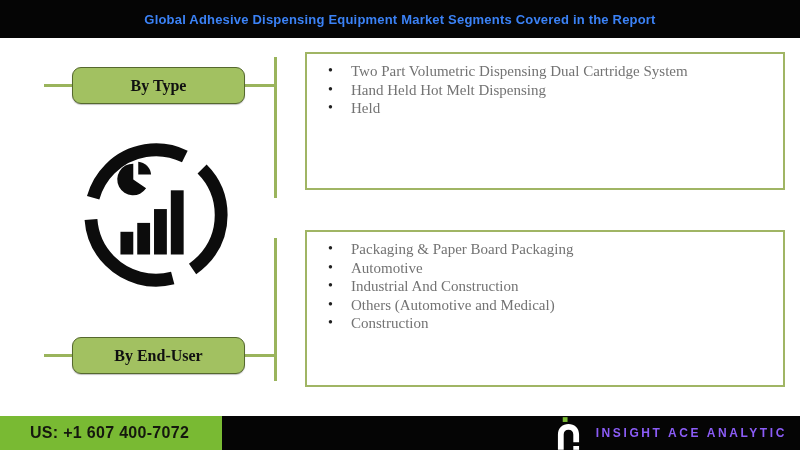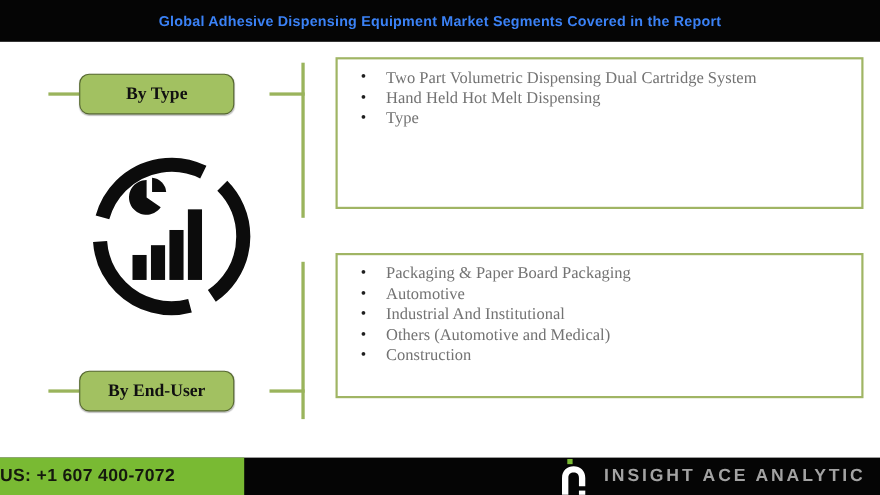--- a/index.html
+++ b/index.html
@@ -21,40 +21,40 @@
     color: #3b82f6; font-weight: 700; font-size: 13px;
     font-family: "Liberation Sans", sans-serif; letter-spacing: 0.2px;
   }
 
   
   .hline { position: absolute; height: 3px; background: #9ab45c; }
   .vline { position: absolute; width: 3px; background: #9ab45c; }
 
   
   .seg-btn {
-    position: absolute; left: 72px; width: 141px; height: 37px;
+    position: absolute; left: 72px; width: 173px; height: 37px;
     background: #a2c161; border: 1.5px solid #55682e; border-radius: 9px;
     display: flex; align-items: center; justify-content: center;
     box-shadow: 0 1px 1px rgba(0,0,0,0.25);
   }
   .seg-btn span {
     font-family: "Liberation Serif", serif; font-weight: 700;
     font-size: 16px; color: #101010;
   }
   .btn-type { top: 67px; }
   .btn-enduser { top: 337px; }
 
   
   .seg-box {
     position: absolute; left: 305px; width: 480px;
     background: #ffffff; border: 2px solid #a0b564;
     padding: 8px 10px 8px 12px;
   }
   .box-type { top: 52px; height: 138px; }
-  .box-enduser { top: 230px; height: 132px; }
+  .box-enduser { top: 230px; height: 157px; }
   .seg-box ul { list-style: none; }
   .seg-box li {
     position: relative; padding-left: 32px;
     font-family: "Liberation Serif", serif; font-size: 15px;
     color: #737373; line-height: 18.5px;
   }
   .seg-box li::before {
     content: "\2022"; position: absolute; left: 9px; top: 0;
     font-size: 14px; color: #1f1f1f;
   }
@@ -62,32 +62,32 @@
   
   .market-icon { position: absolute; left: 77px; top: 136px; }
 
   
   .footer {
     position: absolute; left: 0; top: 416px; width: 800px; height: 34px;
     background: #050505;
   }
   .phone-badge {
     position: absolute; left: 0; top: 0; width: 222px; height: 34px;
-    background: #79ba33; display: flex; align-items: center; 
+    background: #79ba33; display: flex; align-items: center; padding-left: 30px;
   }
   .phone-badge span {
     font-family: "Liberation Sans", sans-serif; font-weight: 700;
     font-size: 16px; color: #15180e; letter-spacing: 0.3px;
   }
   .brand {
     position: absolute; right: 13px; top: 0; height: 34px;
     display: flex; align-items: center; gap: 15px;
   }
   .brand-name {
-    color: #a3a3a3; font-weight: 700; font-size: 16px;
+    color: #8b5cf6; font-weight: 700; font-size: 12px;
     letter-spacing: 2.6px; font-family: "Liberation Sans", sans-serif;
   }
 </style>
 </head>
 <body>
 
 <div class="stage">
 
   <div class="header">
     <div class="title">Global Adhesive Dispensing Equipment Market Segments Covered in the Report</div>
@@ -118,29 +118,29 @@
     <rect x="44" y="97" width="13" height="23" fill="#0c0c0c"></rect>
     <rect x="61" y="88" width="13" height="32" fill="#0c0c0c"></rect>
     <rect x="78" y="74" width="13" height="46" fill="#0c0c0c"></rect>
     <rect x="95" y="55" width="13" height="65" fill="#0c0c0c"></rect>
   </svg>
 
   <div class="seg-box box-type">
     <ul>
       <li>Two Part Volumetric Dispensing Dual Cartridge System</li>
       <li>Hand Held Hot Melt Dispensing</li>
-      <li>Type</li>
+      <li>Held</li>
     </ul>
   </div>
 
   <div class="seg-box box-enduser">
     <ul>
       <li>Packaging &amp; Paper Board Packaging</li>
       <li>Automotive</li>
-      <li>Industrial And Institutional</li>
+      <li>Industrial And Construction</li>
       <li>Others (Automotive and Medical)</li>
       <li>Construction</li>
     </ul>
   </div>
 
   <div class="footer">
     <div class="phone-badge">
       <span>US: +1 607 400-7072</span>
     </div>
     <div class="brand">

